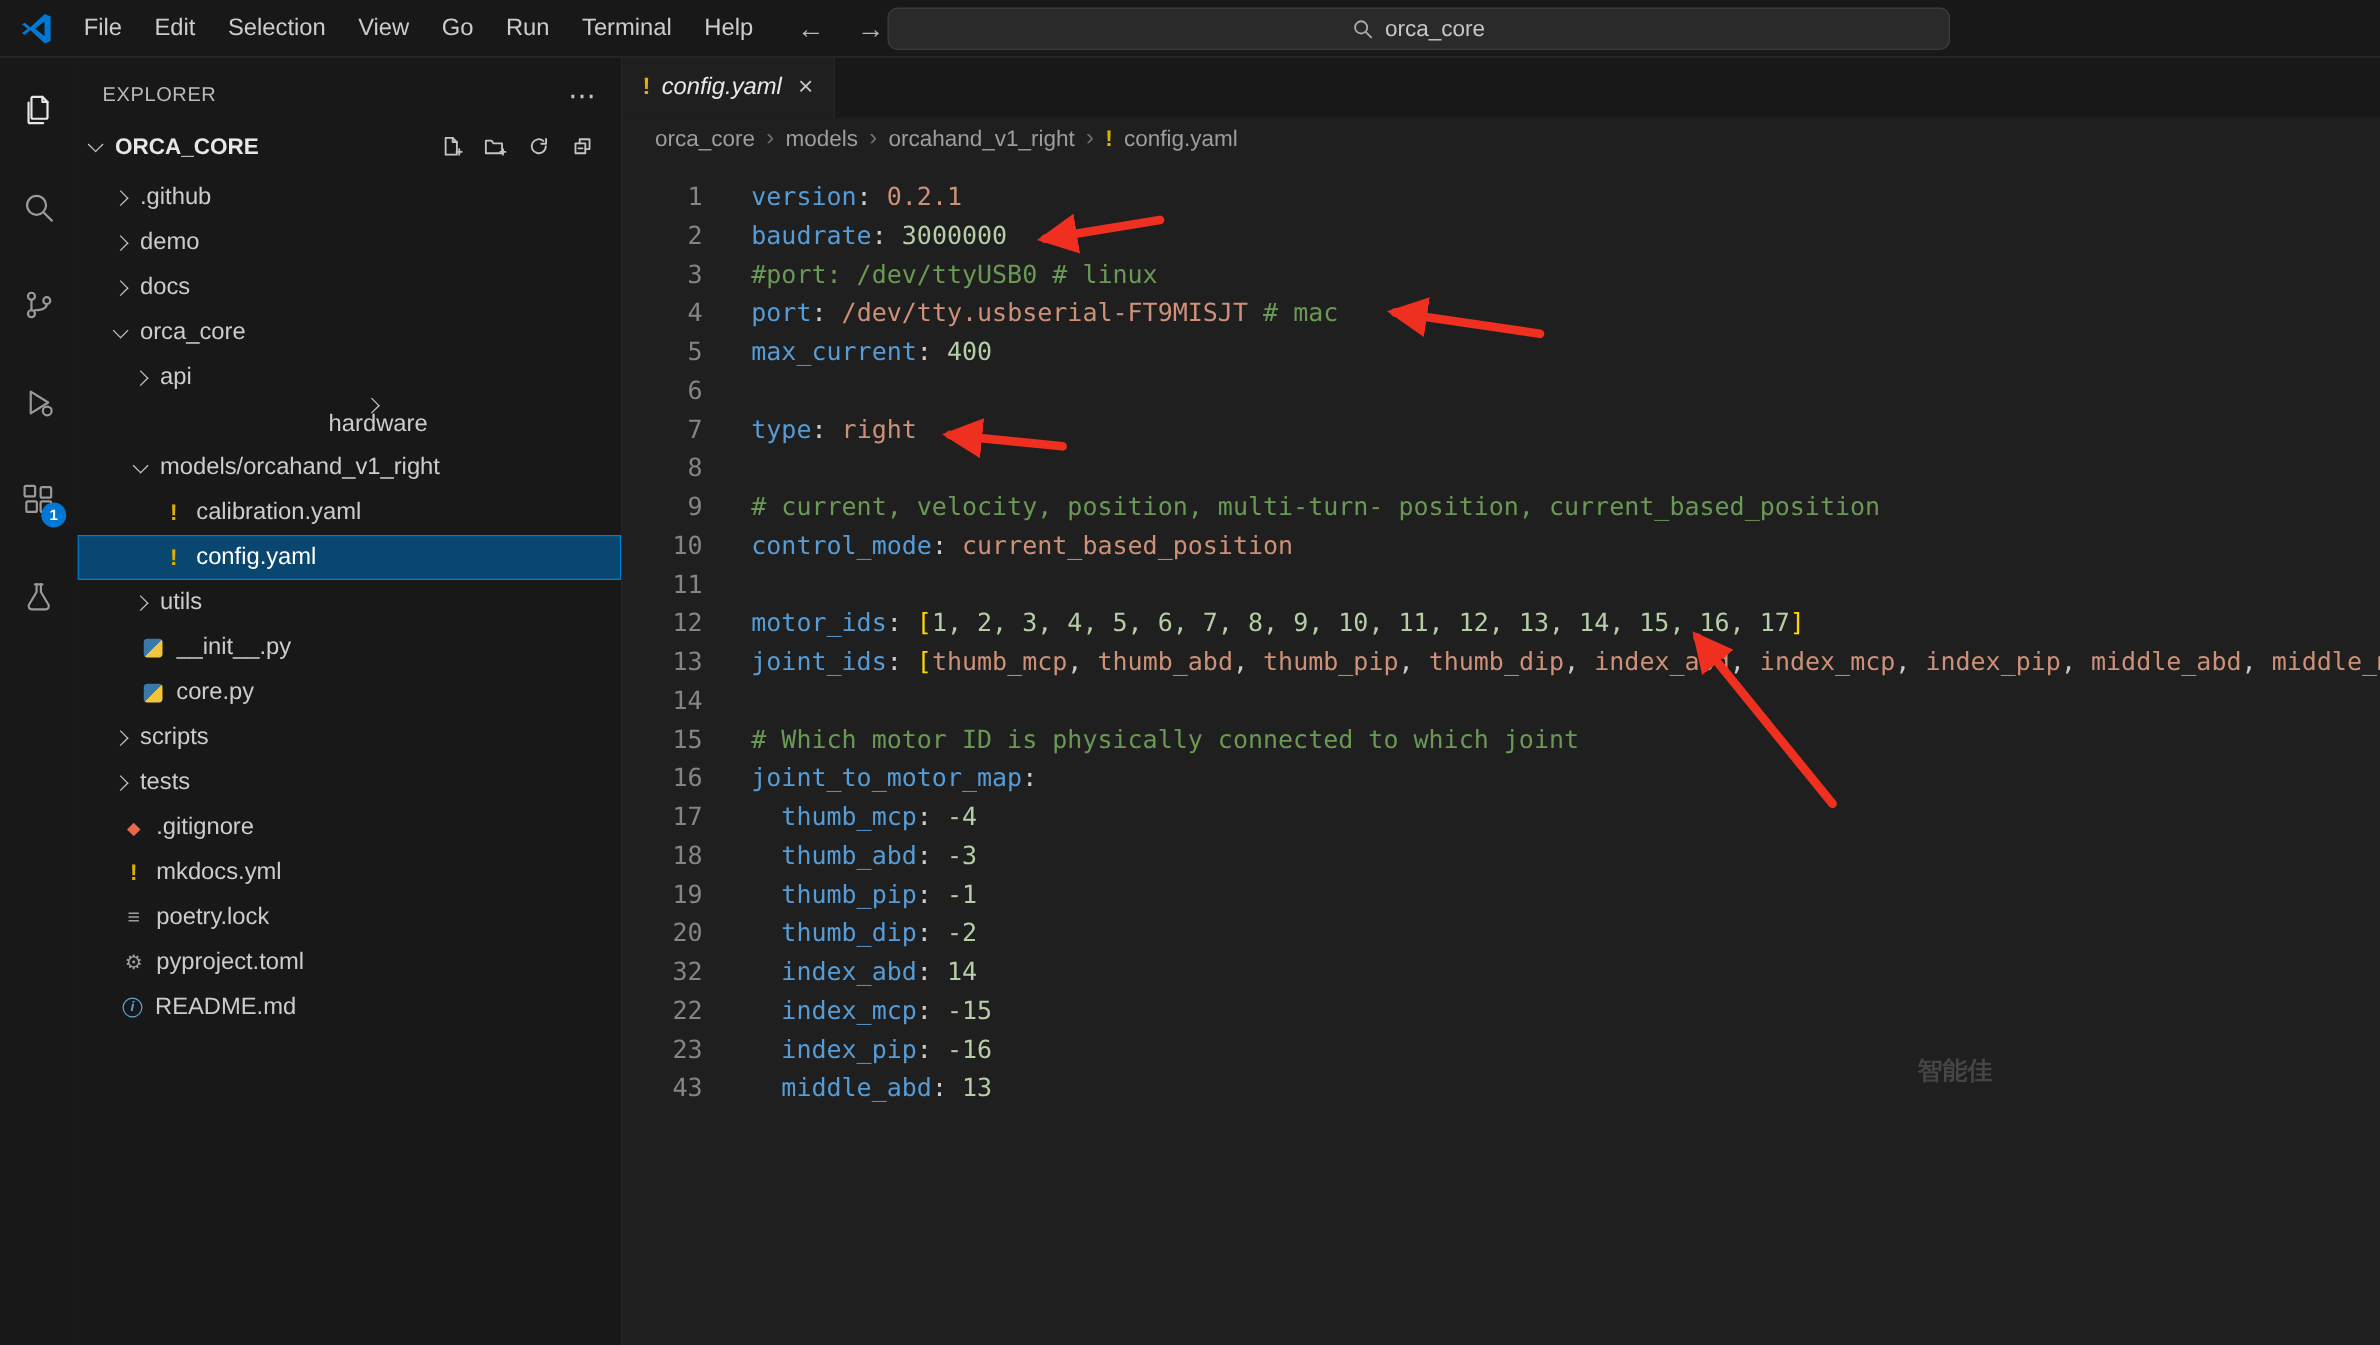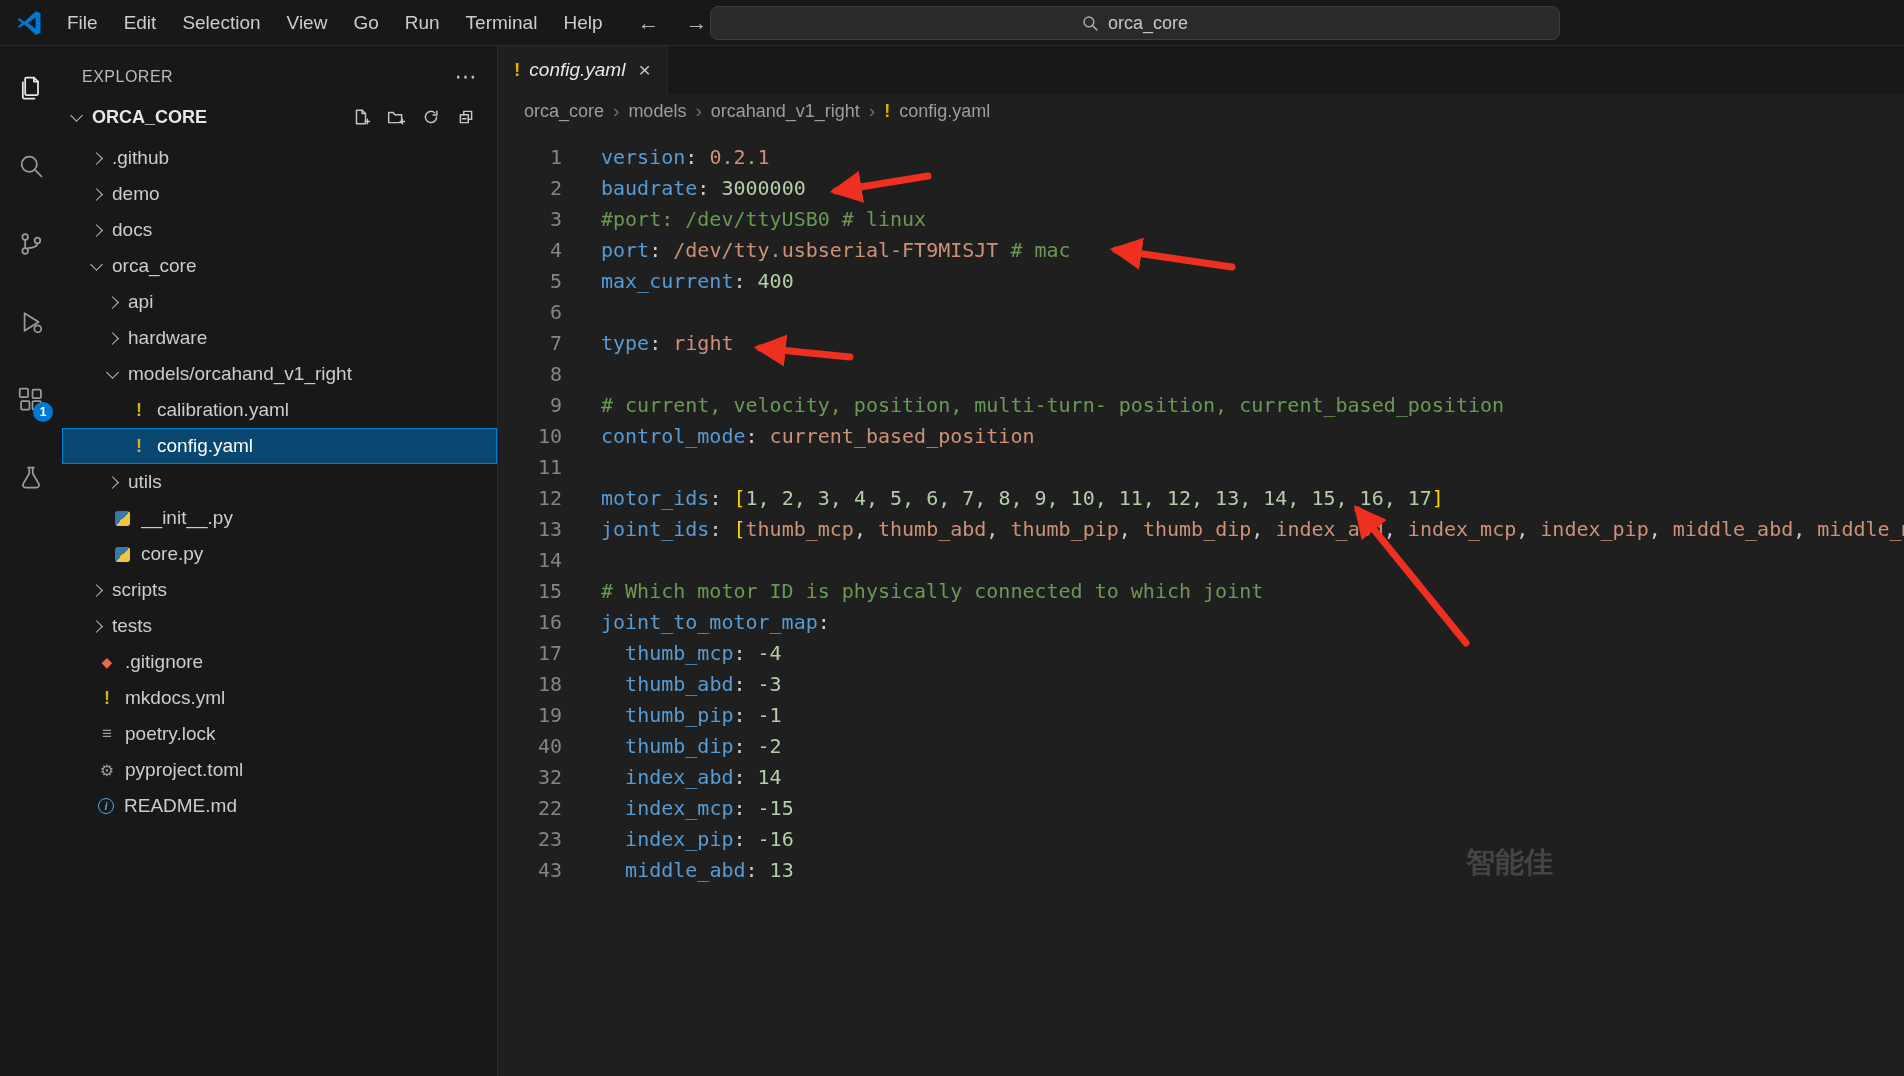--- a/index.html
+++ b/index.html
@@ -71,21 +71,21 @@
   .code-line{height:31px;}
   .tk-k{color:#569cd6;}
   .tk-p{color:#cccccc;}
   .tk-s{color:#ce9178;}
   .tk-n{color:#b5cea8;}
   .tk-c{color:#6a9955;}
   .tk-b{color:#ffd700;}
 
   
   .arrows{position:absolute;left:0;top:0;width:1904px;height:1076px;pointer-events:none;z-index:50;}
-  .watermark{position:absolute;left:1466px;top:843px;font-size:29px;font-weight:700;color:#5a5a5a;opacity:.65;z-index:40;}
+  .watermark{position:absolute;left:1534px;top:843px;font-size:20px;font-weight:700;color:#5a5a5a;opacity:.65;z-index:40;}
 </style>
 </head>
 <body>
 
 <div class="app">
 
   <div class="titlebar">
     <svg class="logo" viewBox="0 0 24 24">
       <path d="M17.5 2.5 L8.2 11 L4.6 8.2 L2.8 9.1 L6.5 12 L2.8 14.9 L4.6 15.8 L8.2 13 L17.5 21.5 L21.2 19.8 L21.2 4.2 Z M17.3 7.4 L17.3 16.6 L11.3 12 Z" fill="#0078d4"></path>
     </svg>
@@ -203,21 +203,21 @@
             <span class="tree-label">docs</span>
           </div>
           <div class="tree-row" style="padding-left: 30px;">
             <span class="chev down"></span>
             <span class="tree-label">orca_core</span>
           </div>
           <div class="tree-row" style="padding-left: 46px;">
             <span class="chev"></span>
             <span class="tree-label">api</span>
           </div>
-          <div class="tree-row" style="padding-left: 46px;">
+          <div class="tree-row" style="padding-left: 46px; flex-direction: column;">
             <span class="chev"></span>
             <span class="tree-label">hardware</span>
           </div>
           <div class="tree-row" style="padding-left: 46px;">
             <span class="chev down"></span>
             <span class="tree-label">models/orcahand_v1_right</span>
           </div>
           <div class="tree-row" style="padding-left: 68px;">
             <span class="fi fi-warning">!</span>
             <span class="tree-label">calibration.yaml</span>
@@ -301,21 +301,21 @@
             <div class="ln code-line">10</div>
             <div class="ln code-line">11</div>
             <div class="ln code-line">12</div>
             <div class="ln code-line">13</div>
             <div class="ln code-line">14</div>
             <div class="ln code-line">15</div>
             <div class="ln code-line">16</div>
             <div class="ln code-line">17</div>
             <div class="ln code-line">18</div>
             <div class="ln code-line">19</div>
-            <div class="ln code-line">40</div>
+            <div class="ln code-line">20</div>
             <div class="ln code-line">32</div>
             <div class="ln code-line">22</div>
             <div class="ln code-line">23</div>
             <div class="ln code-line">43</div>
           </div>
         <div class="lines"><div class="code-line"><span class="tk-k">version</span><span class="tk-p">: </span><span class="tk-s">0.2.1</span></div><div class="code-line"><span class="tk-k">baudrate</span><span class="tk-p">: </span><span class="tk-n">3000000</span></div><div class="code-line"><span class="tk-c">#port: /dev/ttyUSB0 # linux</span></div><div class="code-line"><span class="tk-k">port</span><span class="tk-p">: </span><span class="tk-s">/dev/tty.usbserial-FT9MISJT </span><span class="tk-c"># mac</span></div><div class="code-line"><span class="tk-k">max_current</span><span class="tk-p">: </span><span class="tk-n">400</span></div><div class="code-line"></div><div class="code-line"><span class="tk-k">type</span><span class="tk-p">: </span><span class="tk-s">right</span></div><div class="code-line"></div><div class="code-line"><span class="tk-c"># current, velocity, position, multi-turn- position, current_based_position</span></div><div class="code-line"><span class="tk-k">control_mode</span><span class="tk-p">: </span><span class="tk-s">current_based_position</span></div><div class="code-line"></div><div class="code-line"><span class="tk-k">motor_ids</span><span class="tk-p">: </span><span class="tk-b">[</span><span class="tk-n">1, 2, 3, 4, 5, 6, 7, 8, 9, 10, 11, 12, 13, 14, 15, 16, 17</span><span class="tk-b">]</span></div><div class="code-line"><span class="tk-k">joint_ids</span><span class="tk-p">: </span><span class="tk-b">[</span><span class="tk-s">thumb_mcp</span><span class="tk-p">, </span><span class="tk-s">thumb_abd</span><span class="tk-p">, </span><span class="tk-s">thumb_pip</span><span class="tk-p">, </span><span class="tk-s">thumb_dip</span><span class="tk-p">, </span><span class="tk-s">index_abd</span><span class="tk-p">, </span><span class="tk-s">index_mcp</span><span class="tk-p">, </span><span class="tk-s">index_pip</span><span class="tk-p">, </span><span class="tk-s">middle_abd</span><span class="tk-p">, </span><span class="tk-s">middle_mcp</span></div><div class="code-line"></div><div class="code-line"><span class="tk-c"># Which motor ID is physically connected to which joint</span></div><div class="code-line"><span class="tk-k">joint_to_motor_map</span><span class="tk-p">:</span></div><div class="code-line"><span class="tk-p">  </span><span class="tk-k">thumb_mcp</span><span class="tk-p">: </span><span class="tk-n">-4</span></div><div class="code-line"><span class="tk-p">  </span><span class="tk-k">thumb_abd</span><span class="tk-p">: </span><span class="tk-n">-3</span></div><div class="code-line"><span class="tk-p">  </span><span class="tk-k">thumb_pip</span><span class="tk-p">: </span><span class="tk-n">-1</span></div><div class="code-line"><span class="tk-p">  </span><span class="tk-k">thumb_dip</span><span class="tk-p">: </span><span class="tk-n">-2</span></div><div class="code-line"><span class="tk-p">  </span><span class="tk-k">index_abd</span><span class="tk-p">: </span><span class="tk-n">14</span></div><div class="code-line"><span class="tk-p">  </span><span class="tk-k">index_mcp</span><span class="tk-p">: </span><span class="tk-n">-15</span></div><div class="code-line"><span class="tk-p">  </span><span class="tk-k">index_pip</span><span class="tk-p">: </span><span class="tk-n">-16</span></div><div class="code-line"><span class="tk-p">  </span><span class="tk-k">middle_abd</span><span class="tk-p">: </span><span class="tk-n">13</span></div></div>
       </div>
     </div>
 
   </div>

